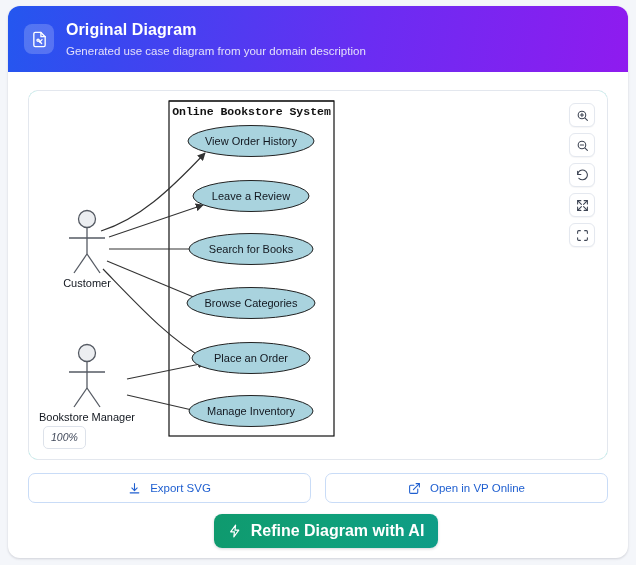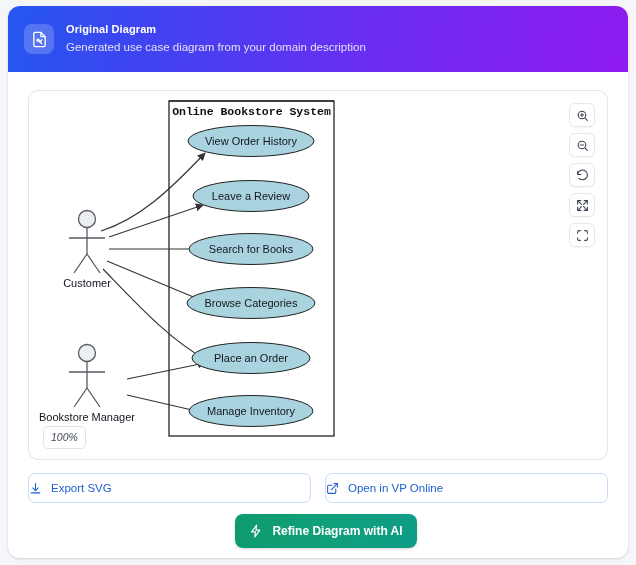--- a/index.html
+++ b/index.html
@@ -40,21 +40,21 @@
     width: 30px; height: 30px;
     border-radius: 8px;
     background: rgba(255,255,255,.20);
     display: flex; align-items: center; justify-content: center;
     flex: none;
   }
   .header-icon svg { display: block; }
   .header-text { display: flex; flex-direction: column; justify-content: center; }
   .header-title {
     color: #ffffff;
-    font-size: 11px;
+    font-size: 16px;
     font-weight: bold;
     letter-spacing: .1px;
     line-height: 1.25;
   }
   .header-sub {
     color: #e3e0fb;
     font-size: 11.5px;
     line-height: 1.3;
     margin-top: 4px;
   }
@@ -127,21 +127,21 @@
     width: 580px;
     display: flex;
     gap: 14px;
   }
   .btn-outline {
     flex: 1 1 0;
     height: 30px;
     background: #ffffff;
     border: 1px solid #c9dcf7;
     border-radius: 7px;
-    display: flex; align-items: center; 
+    display: flex; align-items: center; justify-content: center;
     gap: 9px;
     color: #1f5fd0;
     font-size: 11.5px;
     cursor: pointer;
   }
   .btn-outline svg { display: block; }
 
   .btn-primary-wrap {
     position: absolute;
     left: 0; top: 508px;
@@ -150,21 +150,21 @@
   }
   .btn-primary {
     height: 34px;
     padding: 0 14px;
     background: linear-gradient(95deg, #0f9a6e 0%, #10a07a 50%, #0e9c87 100%);
     border: none;
     border-radius: 8px;
     display: flex; align-items: center; justify-content: center;
     gap: 9px;
     color: #ffffff;
-    font-size: 12px;
+    font-size: 16px;
     font-weight: bold;
     cursor: pointer;
     box-shadow: 0 1px 3px rgba(16,24,40,.18);
   }
   .btn-primary svg { display: block; }
 </style>
 </head>
 <body>
 
 <div class="page">

